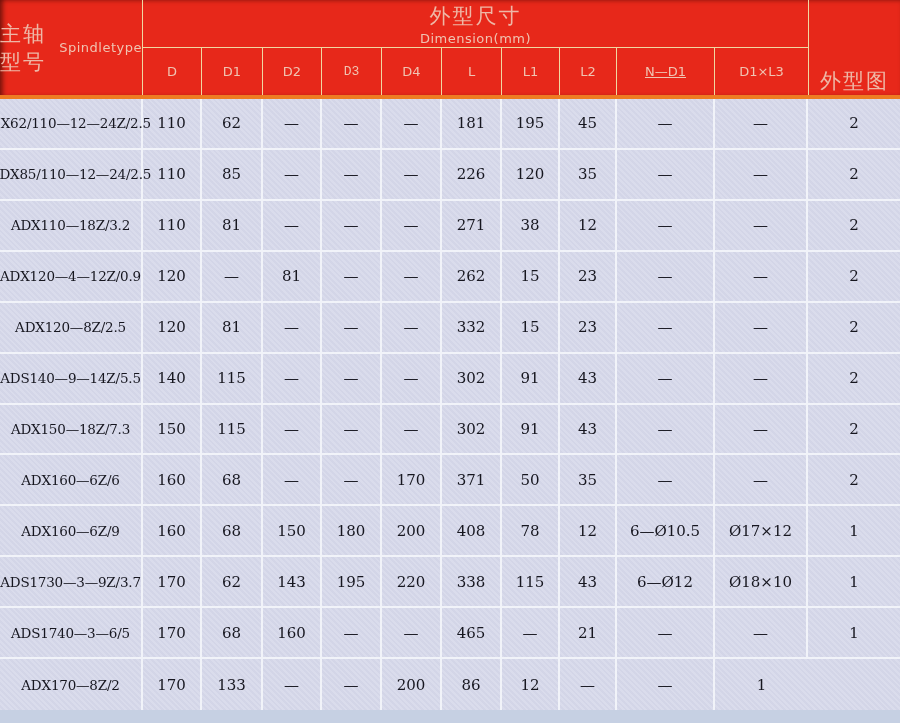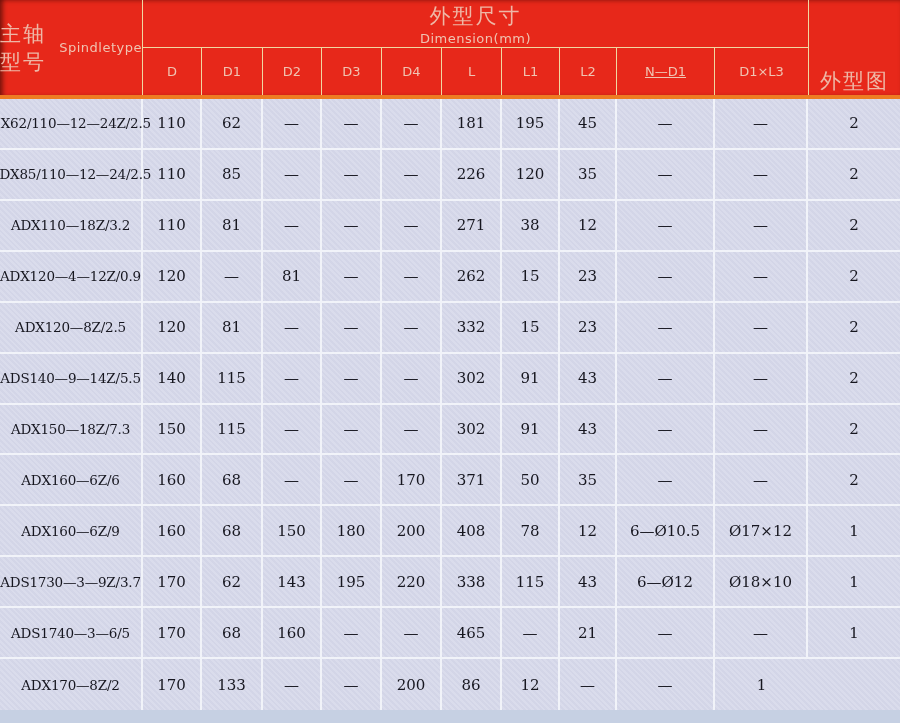--- a/index.html
+++ b/index.html
@@ -78,21 +78,21 @@
       <span class="h-zh">外型尺寸</span>
       <span class="h-en">Dimension(mm)</span>
     </div>
     <div class="h-fig">
       <span class="h-zh">外型图</span>
     </div>
 
   <div class="h-col" style="grid-column: 2;">D</div>
       <div class="h-col" style="grid-column: 3;">D1</div>
       <div class="h-col" style="grid-column: 4;">D2</div>
-      <div class="h-col" style="grid-column: 5;">D3</div>
+      <div class="h-col" style="grid-column: 5; font-family: Liberation Mono, monospace;">D3</div>
       <div class="h-col" style="grid-column: 6;">D4</div>
       <div class="h-col" style="grid-column: 7;">L</div>
       <div class="h-col" style="grid-column: 8;">L1</div>
       <div class="h-col" style="grid-column: 9;">L2</div>
       <div class="h-col" style="grid-column: 10; text-decoration: underline;">N—D1</div>
       <div class="h-col" style="grid-column: 11;">D1×L3</div>
     </div>
 
   <div class="orange-line"></div>
 

